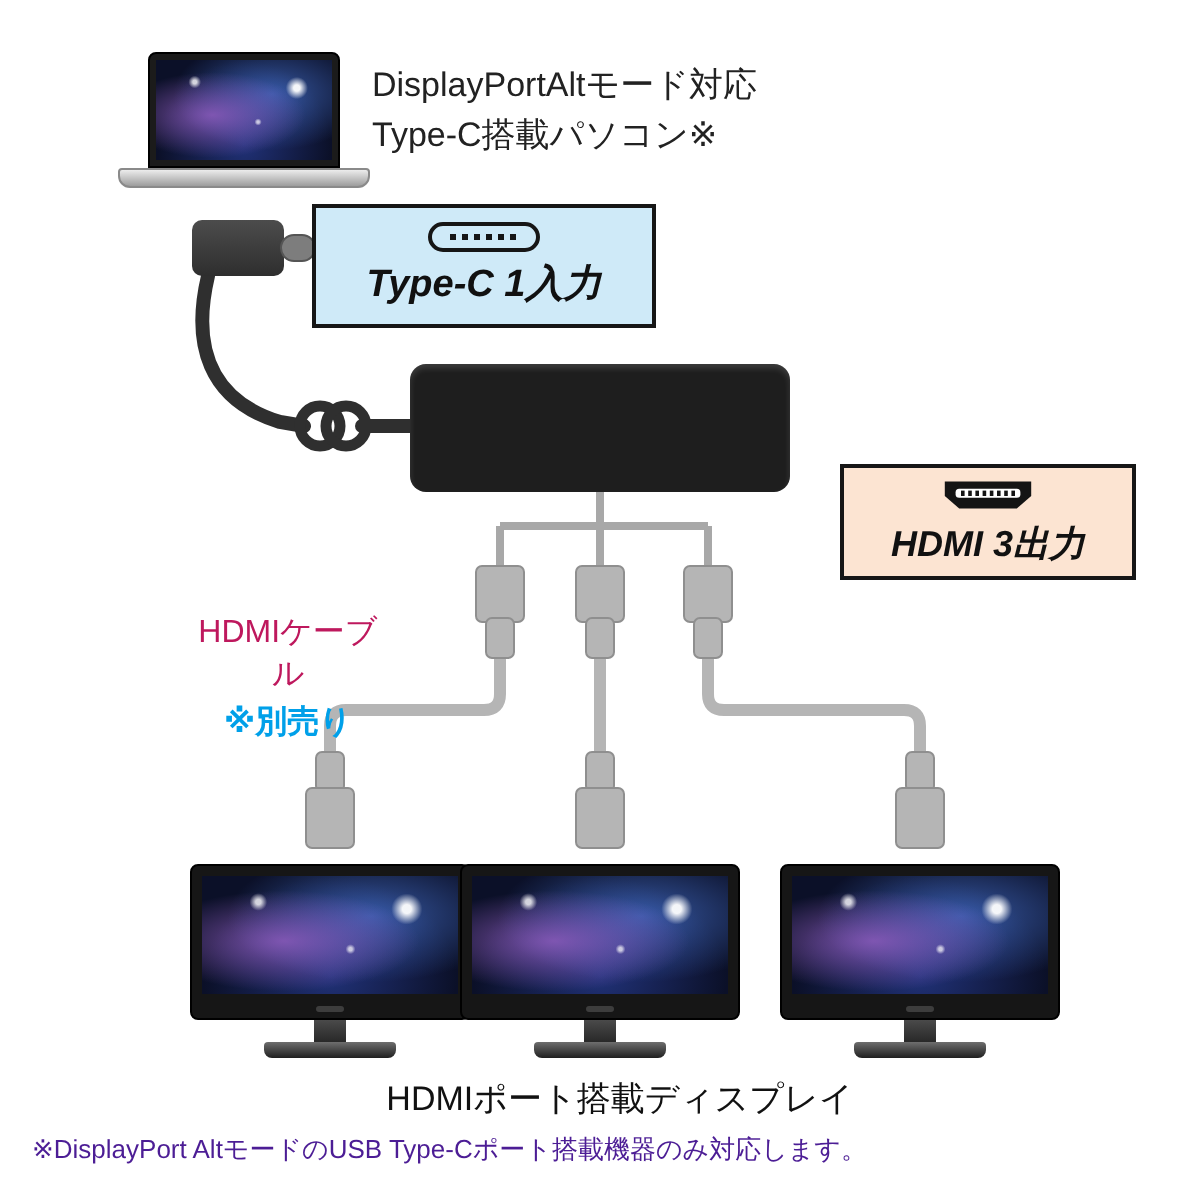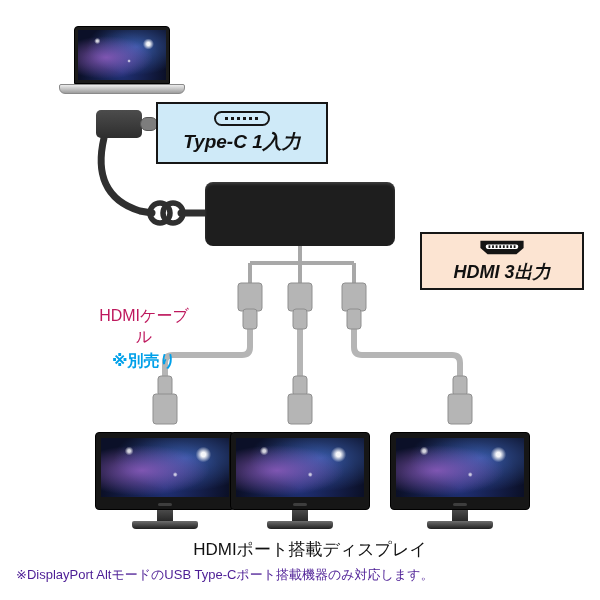--- a/index.html
+++ b/index.html
@@ -38,21 +38,21 @@
   
   .top-caption{left:186px;top:30px;font-size:17px;font-weight:500;line-height:25px;color:#222;}
 
   
   .plug-body{left:96px;top:110px;width:46px;height:28px;background:linear-gradient(#4c4c4c,#2e2e2e);border-radius:5px;}
   .plug-tip{left:140px;top:117px;width:18px;height:14px;background:#7d7d7d;border:1px solid #555;border-radius:7px;box-sizing:border-box;}
 
   
   .label-box{border:2px solid #161616;box-sizing:border-box;display:flex;flex-direction:column;align-items:center;justify-content:center;gap:3px;font-style:italic;}
   .typec-box{left:156px;top:102px;width:172px;height:62px;background:var(--typec-box-bg,#cfeaf8);}
-  .hdmi-box{left:420px;top:232px;width:164px;height:58px;background:var(--hdmi-box-bg,#fce4d2);}
+  .hdmi-box{left:420px;top:232px;width:148px;height:58px;background:var(--hdmi-box-bg,#fce4d2);}
   .box-label{font-weight:bold;color:#111;}
   .typec-box .box-label{font-size:19px;}
   .hdmi-box .box-label{font-size:18px;}
   .usb-port{width:56px;height:15px;border:2.5px solid #161616;border-radius:9px;box-sizing:border-box;display:flex;align-items:center;justify-content:center;}
   .usb-pins{width:34px;height:3px;background:repeating-linear-gradient(90deg,#161616 0 3px,transparent 3px 6px);}
 
   
   .adapter{left:205px;top:182px;width:190px;height:64px;background:var(--adapter-black,#1e1e1e);border-radius:8px;box-shadow:inset 0 2px 3px rgba(255,255,255,.14);}
 
   
@@ -124,20 +124,24 @@
       <rect class="conn" x="453" y="376" width="14" height="20" rx="3"></rect>
       <rect class="conn" x="448" y="394" width="24" height="30" rx="3"></rect>
     </g>
   </svg>
 
   <div class="abs laptop-screen">
     <div class="galaxy"></div>
   </div>
   <div class="abs laptop-base"></div>
 
+  <div class="abs top-caption">
+    <div>DisplayPortAltモード対応</div>
+    <div>Type-C搭載パソコン※</div>
+  </div>
 
   <div class="abs plug-body"></div>
   <div class="abs plug-tip"></div>
 
   <div class="abs label-box typec-box">
     <div class="usb-port">
       <div class="usb-pins"></div>
     </div>
     <div class="box-label">Type-C 1入力</div>
   </div>

